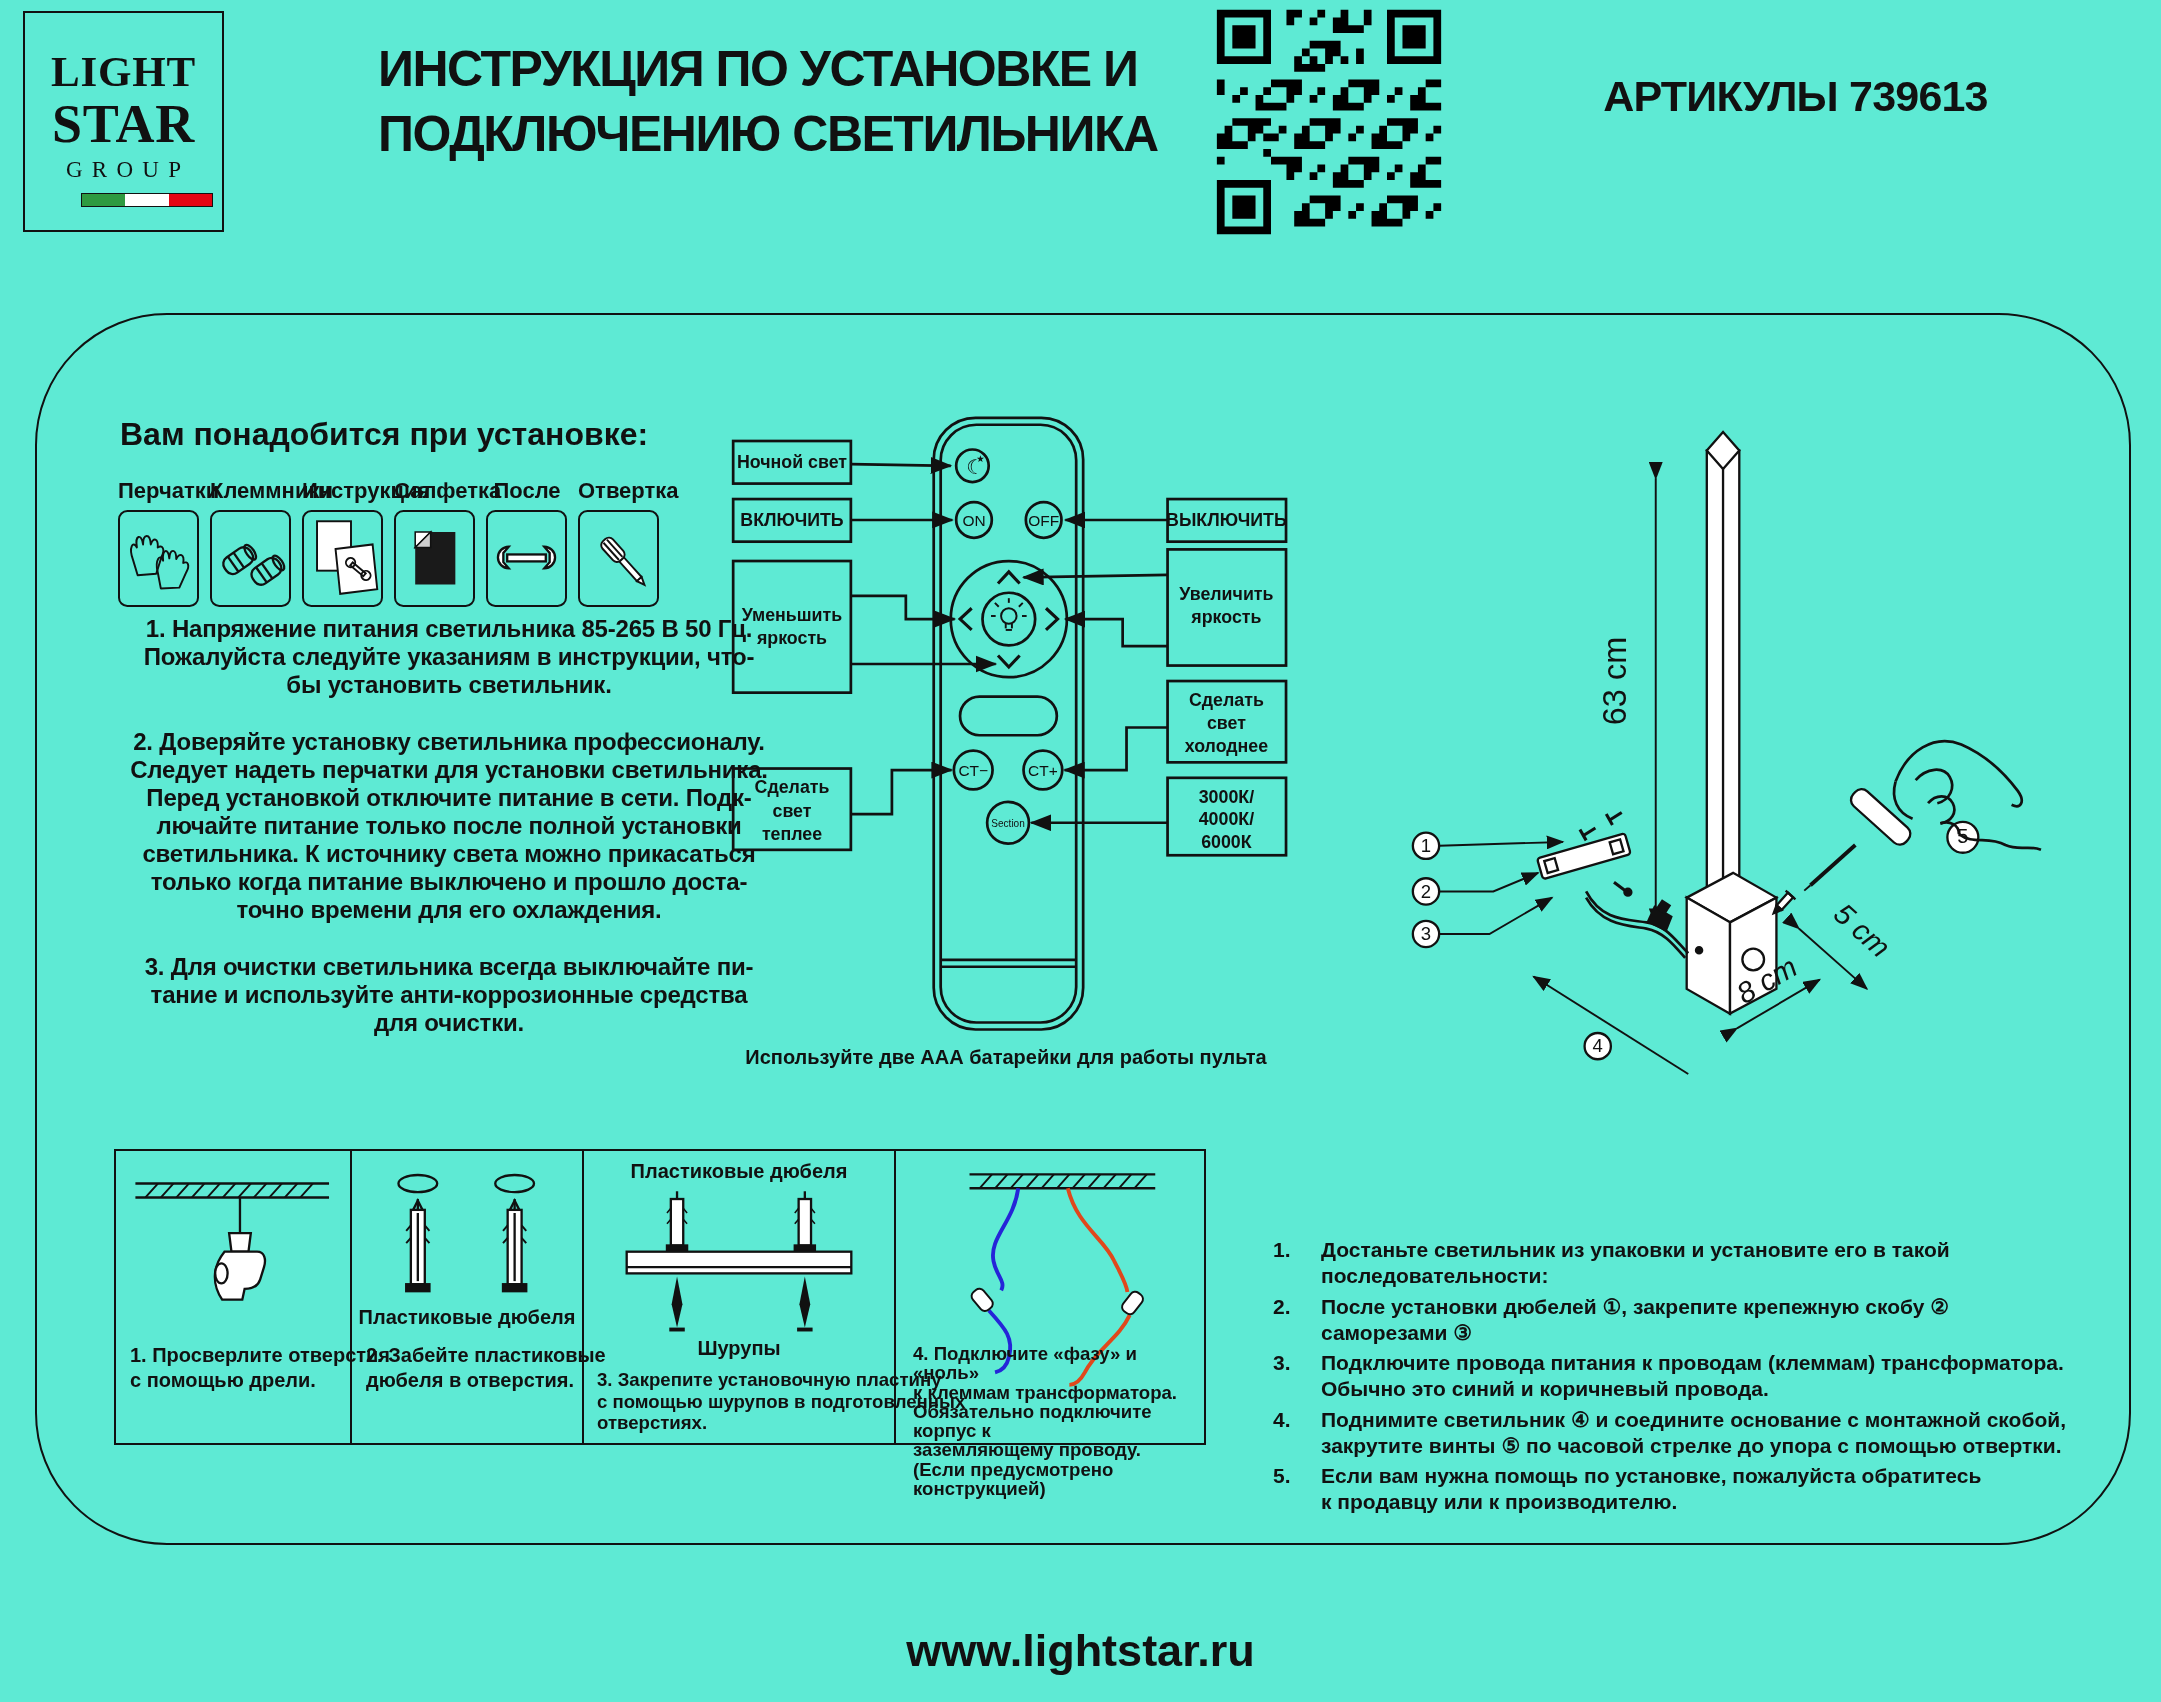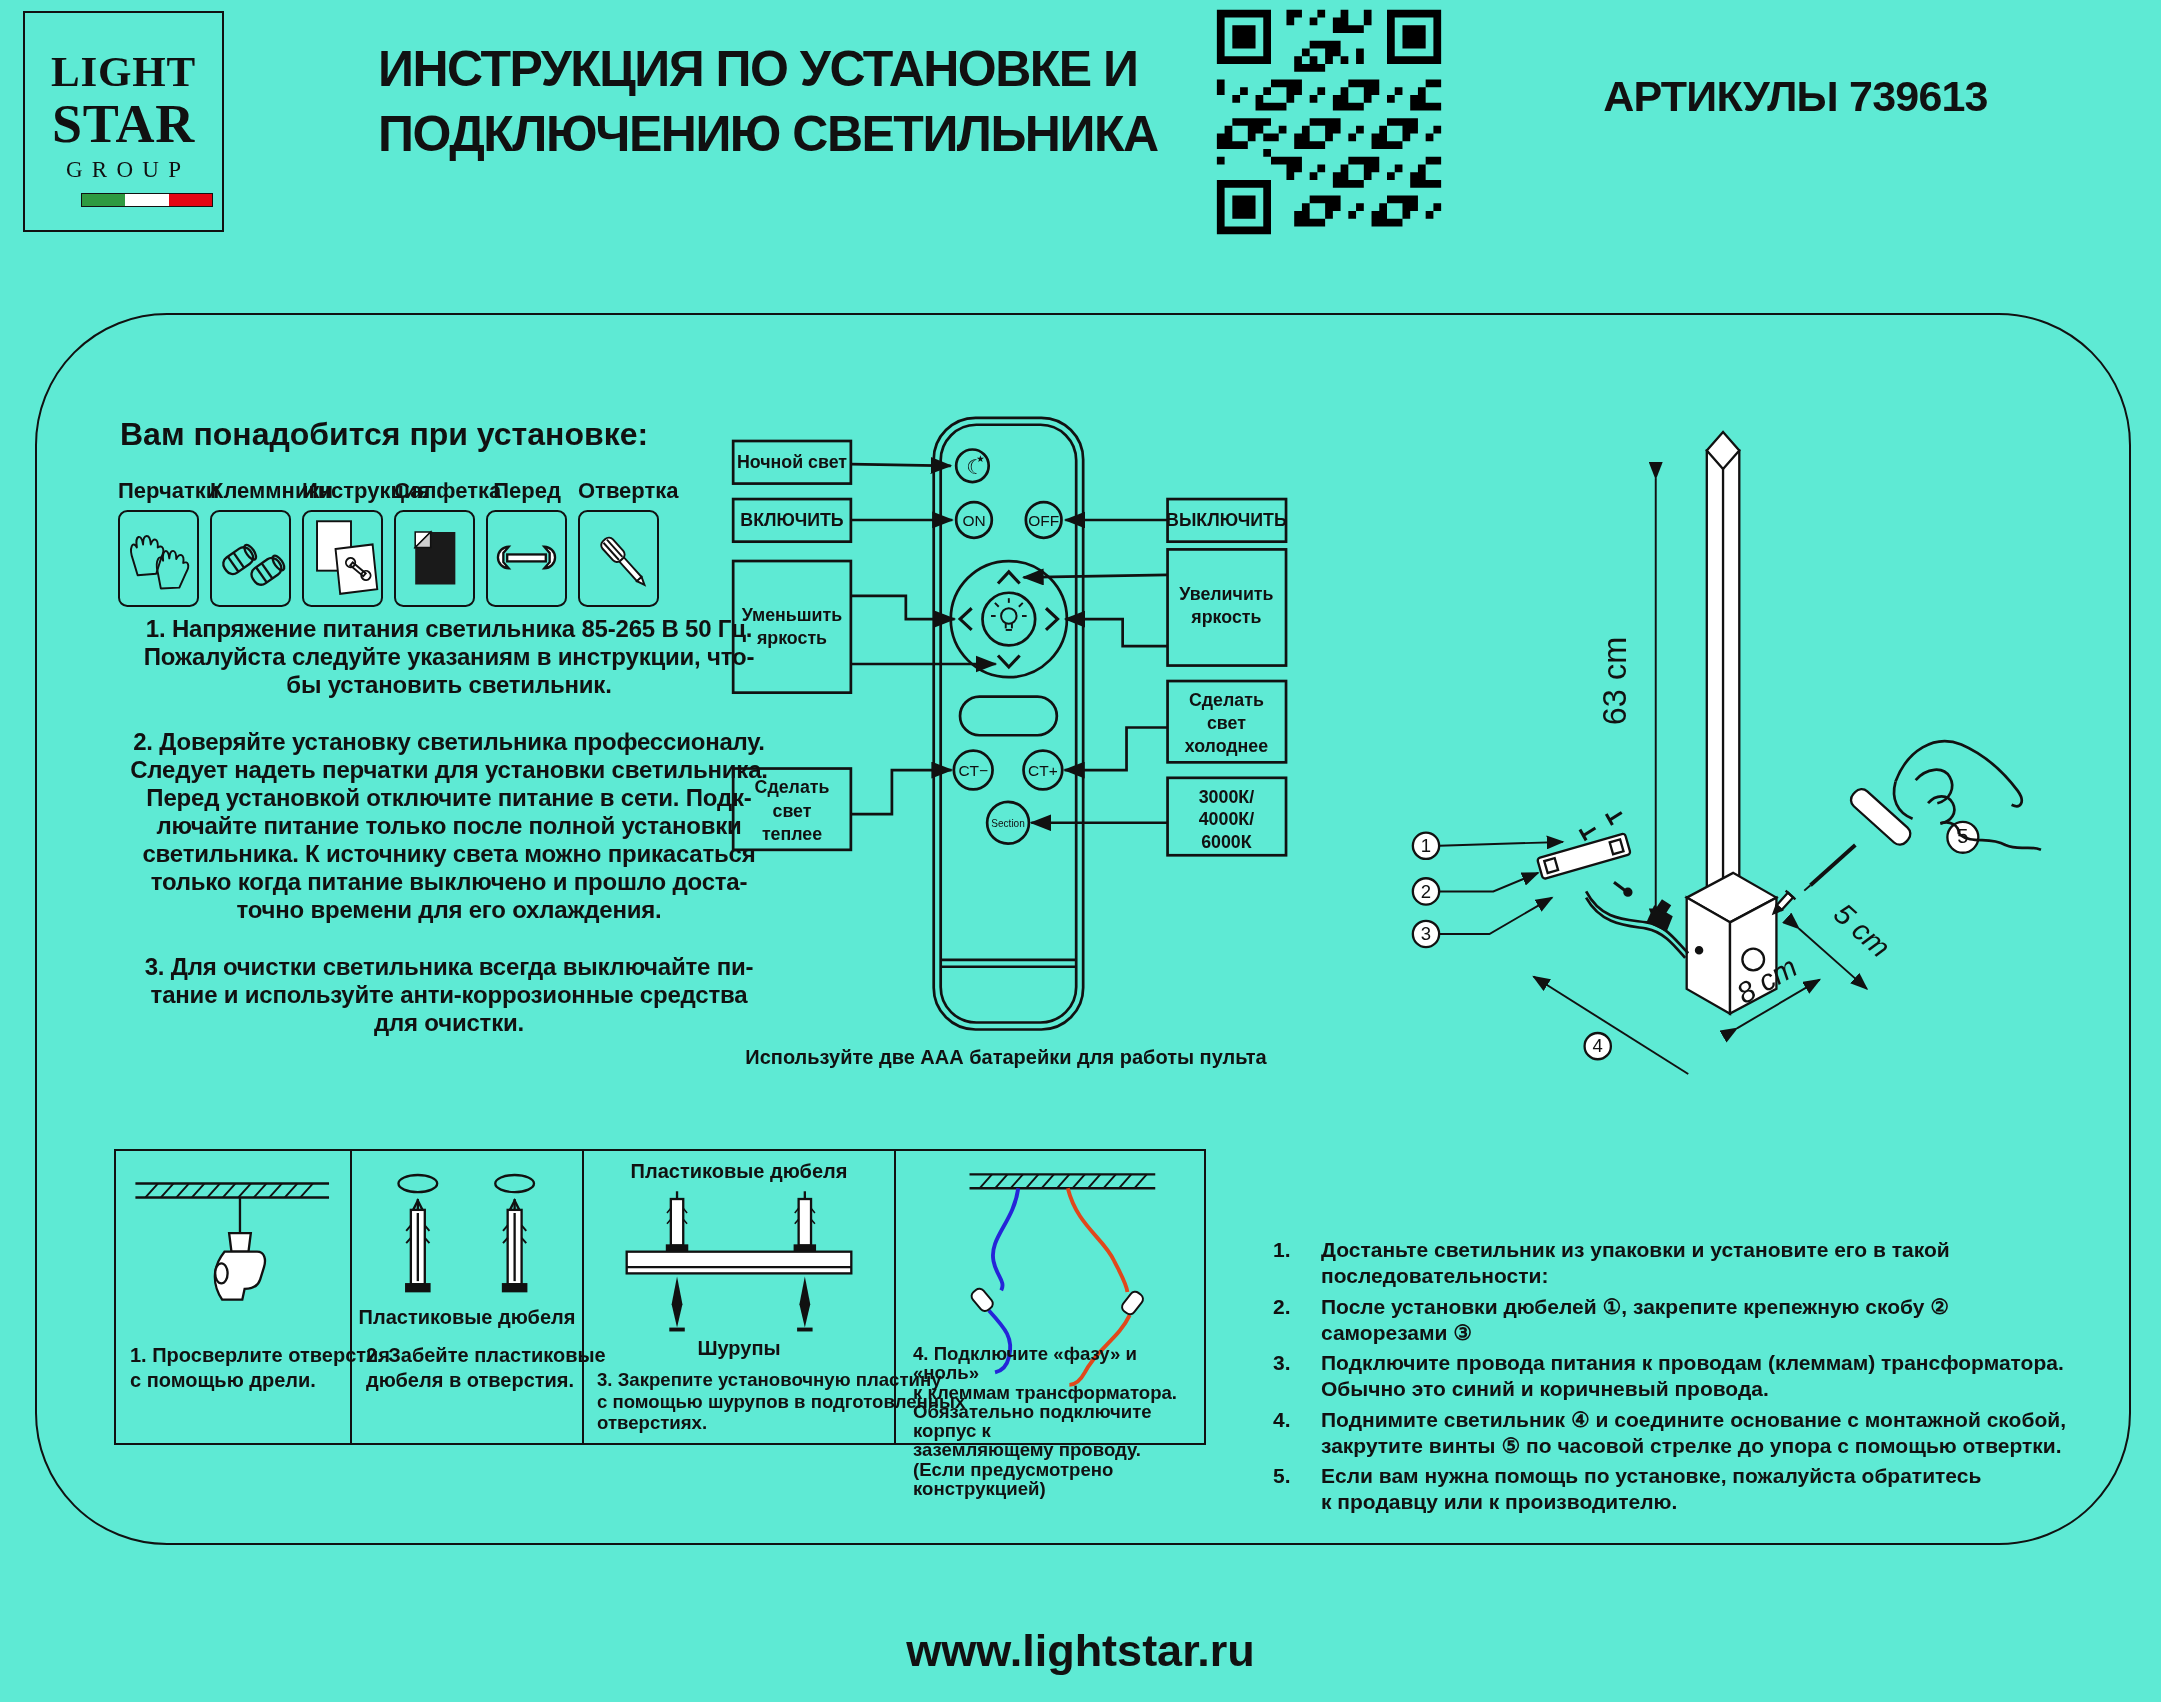--- a/index.html
+++ b/index.html
@@ -121,21 +121,21 @@
     </div>
     <div class="tool">
       <div class="tlabel">Салфетка</div>
       <div class="tbox"><svg width="73" height="88" viewBox="0 0 94 114">
         <polygon points="22,26 74,26 74,94 22,94 22,46" fill="#1a1a1a"></polygon>
         <polygon points="22,46 42,26 22,26" fill="#fff" stroke="#111" stroke-width="2"></polygon>
         <polygon points="22,46 42,26 42,46" fill="#cfcfcf" stroke="#111" stroke-width="2"></polygon>
       </svg></div>
     </div>
     <div class="tool">
-      <div class="tlabel">Перед</div>
+      <div class="tlabel">После</div>
       <div class="tbox"><svg width="73" height="88" viewBox="0 0 94 114">
         <g fill="none" stroke="#111" stroke-width="3">
           <rect x="22" y="55" width="50" height="9" fill="#fff"></rect>
           <path d="M24,45 a14,14 0 1 0 0,28 l-7,-8 v-12 z" fill="#fff"></path>
           <path d="M70,45 a14,14 0 1 1 0,28 l7,-8 v-12 z" fill="#fff"></path>
         </g>
       </svg></div>
     </div>
     <div class="tool">
       <div class="tlabel">Отвертка</div>

